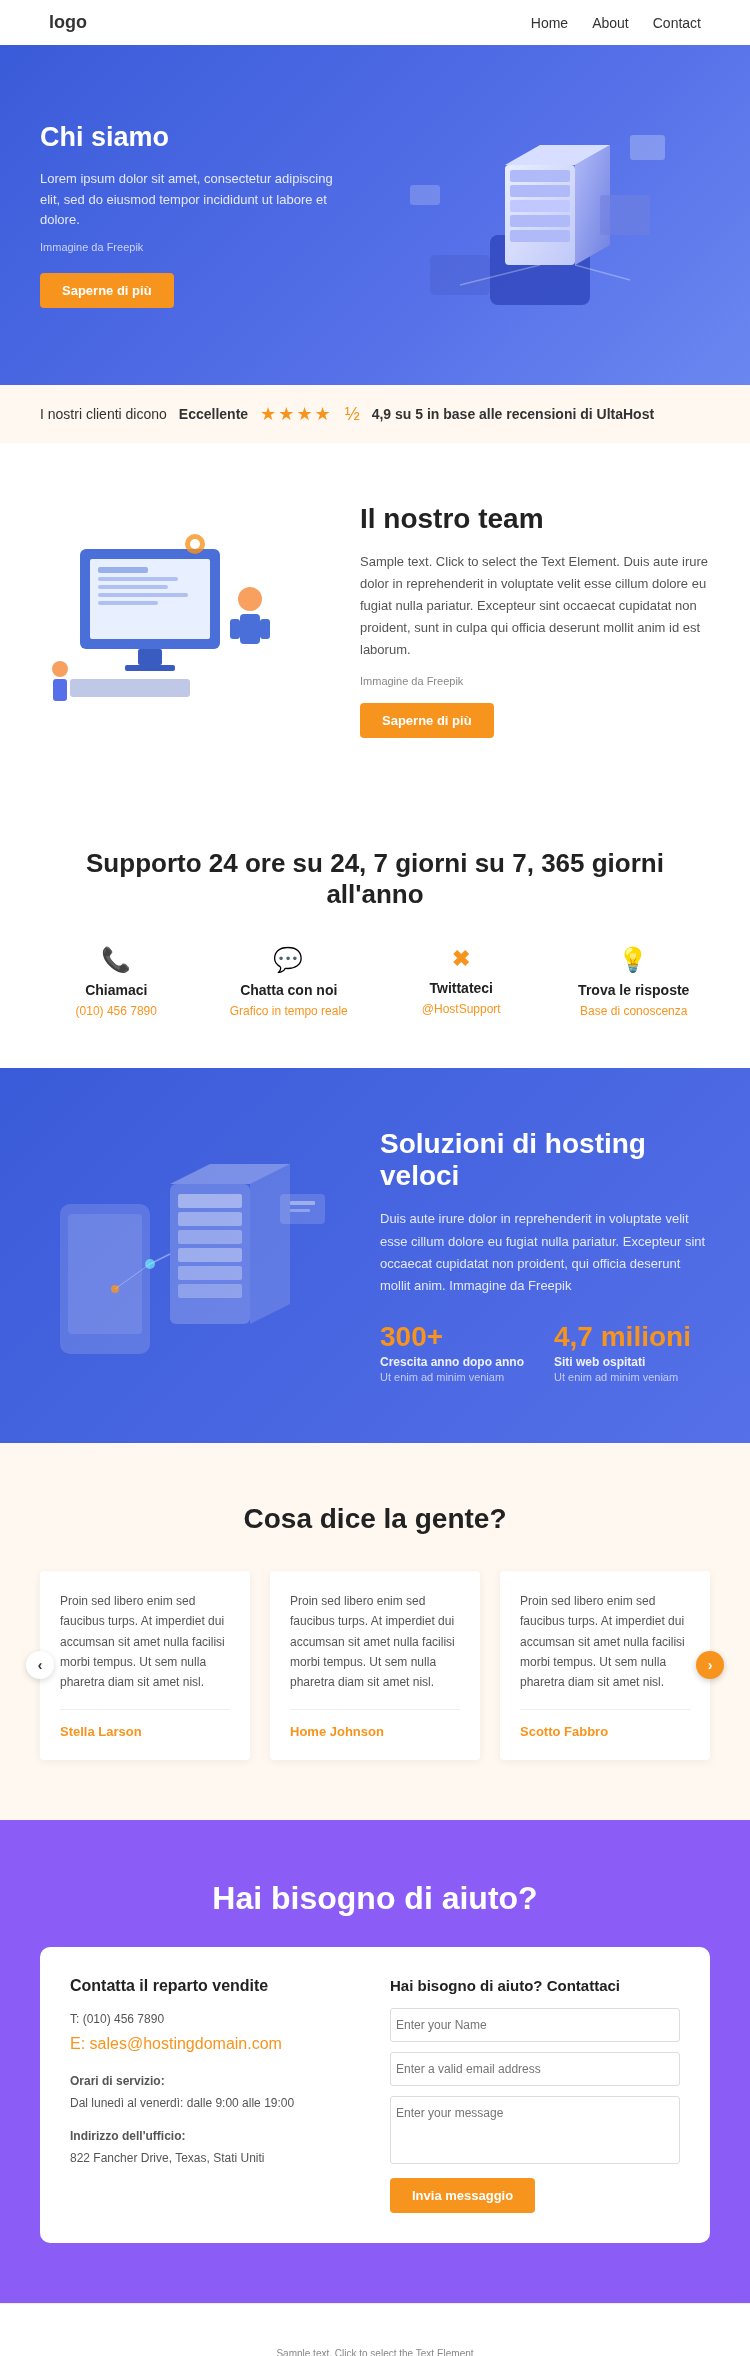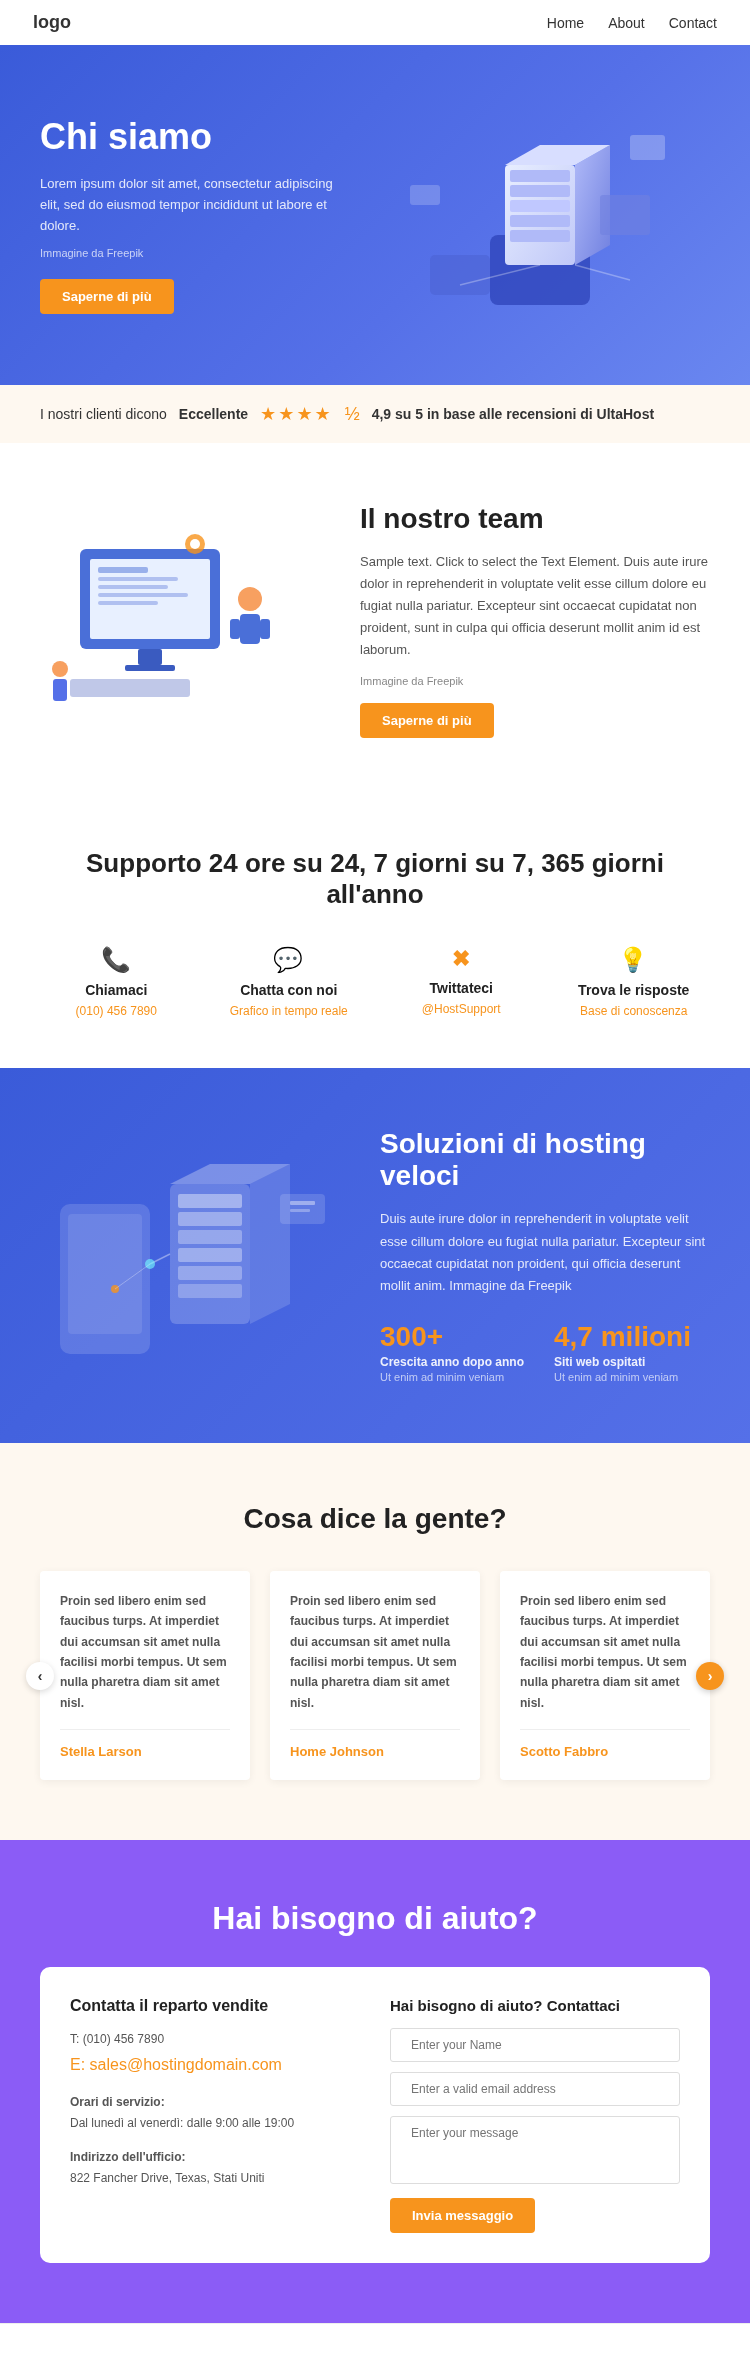--- a/index.html
+++ b/index.html
@@ -1,35 +1,35 @@
 <!DOCTYPE html>
 <html><head>
   <meta charset="utf-8">
   <style>
     * { box-sizing: border-box; margin: 0; padding: 0; }
     body { font-family: 'Segoe UI', Arial, sans-serif; width: 750px; overflow-x: hidden; }
 
     
     nav {
       display: flex; align-items: center; justify-content: space-between;
-      padding: 12px 33px; background: #fff; text-align: right;
+      padding: 12px 49px; background: #fff; text-align: right;
     }
     .nav-logo { font-size: 18px; font-weight: 700; color: #333; }
     .nav-links { display: flex; gap: 24px; }
     .nav-links a { text-decoration: none; color: #333; font-size: 14px; }
 
     
     .hero {
       background: linear-gradient(135deg, #3a5bd9 0%, #5570e8 60%, #6a87f0 100%);
       padding: 60px 40px 60px 40px;
       display: flex; align-items: center; justify-content: space-between;
       min-height: 280px; position: relative; overflow: hidden;
     }
     .hero-text { max-width: 300px; }
-    .hero-text h1 { color: #fff; font-size: 36px; font-weight: 700; margin-bottom: 16px; }
+    .hero-text h1 { color: #fff; font-size: 27px; font-weight: 700; margin-bottom: 16px; }
     .hero-text p { color: rgba(255,255,255,0.85); font-size: 13px; line-height: 1.6; margin-bottom: 10px; }
     .hero-text .freepik-link { color: rgba(255,255,255,0.7); font-size: 11px; margin-bottom: 20px; display: block; }
     .btn-orange {
       background: #f7941d; color: #fff; border: none; padding: 10px 22px;
       border-radius: 4px; font-size: 13px; cursor: pointer; font-weight: 600;
     }
 
     
     .hero-illustration {
       width: 340px; height: 220px; position: relative; flex-shrink: 0;
@@ -92,21 +92,21 @@
     }
     .testimonials-section h2 { font-size: 28px; font-weight: 700; color: #222; text-align: center; margin-bottom: 36px; }
     .testimonials-grid {
       display: grid; grid-template-columns: repeat(3, 1fr); gap: 20px;
       position: relative;
     }
     .testimonial-card {
       background: #fff; padding: 20px; border-radius: 4px;
       box-shadow: 0 2px 8px rgba(0,0,0,0.06);
     }
-    .testimonial-card p { font-size: 12px; color: #555; line-height: 1.7; margin-bottom: 16px; font-weight: bold; }
+    .testimonial-card p { font-size: 12px; color: #555; line-height: 1.7; margin-bottom: 16px; }
     .testimonial-divider { border: none; border-top: 1px solid #eee; margin-bottom: 12px; }
     .testimonial-name { font-size: 13px; color: #f7941d; font-weight: 600; }
     .arrow-btn {
       position: absolute; top: 50%; transform: translateY(-50%);
       width: 28px; height: 28px; border-radius: 50%;
       border: none; cursor: pointer; font-size: 14px; font-weight: 700;
       display: flex; align-items: center; justify-content: center;
     }
     .arrow-left { left: -14px; background: #fff; color: #333; box-shadow: 0 2px 6px rgba(0,0,0,0.15); }
     .arrow-right { right: -14px; background: #f7941d; color: #fff; box-shadow: 0 2px 6px rgba(0,0,0,0.2); }
@@ -120,21 +120,21 @@
       background: #fff; border-radius: 10px; padding: 30px;
       display: grid; grid-template-columns: 1fr 1fr; gap: 30px;
     }
     .contact-info h3 { font-size: 16px; font-weight: 700; color: #222; margin-bottom: 14px; }
     .contact-info p { font-size: 12px; color: #555; line-height: 1.8; }
     .contact-info a { color: #f7941d; text-decoration: none; font-size: 16px; }
     .contact-form h3 { font-size: 15px; font-weight: 700; color: #222; margin-bottom: 14px; }
     .contact-form input,
     .contact-form textarea {
       width: 100%; border: 1px solid #ddd; border-radius: 3px;
-      padding: 9px 20px; font-size: 12px; color: #555;
+      padding: 9px 5px; font-size: 12px; color: #555;
       margin-bottom: 10px; outline: none; resize: none; font-family: inherit;
     }
     .contact-form textarea { height: 68px; }
 
     
     .footer {
       background: #fff; padding: 16px 40px; text-align: center;
       border-top: 1px solid #eee;
     }
     .footer p { font-size: 10px; color: #888; margin-top: 28px; }

